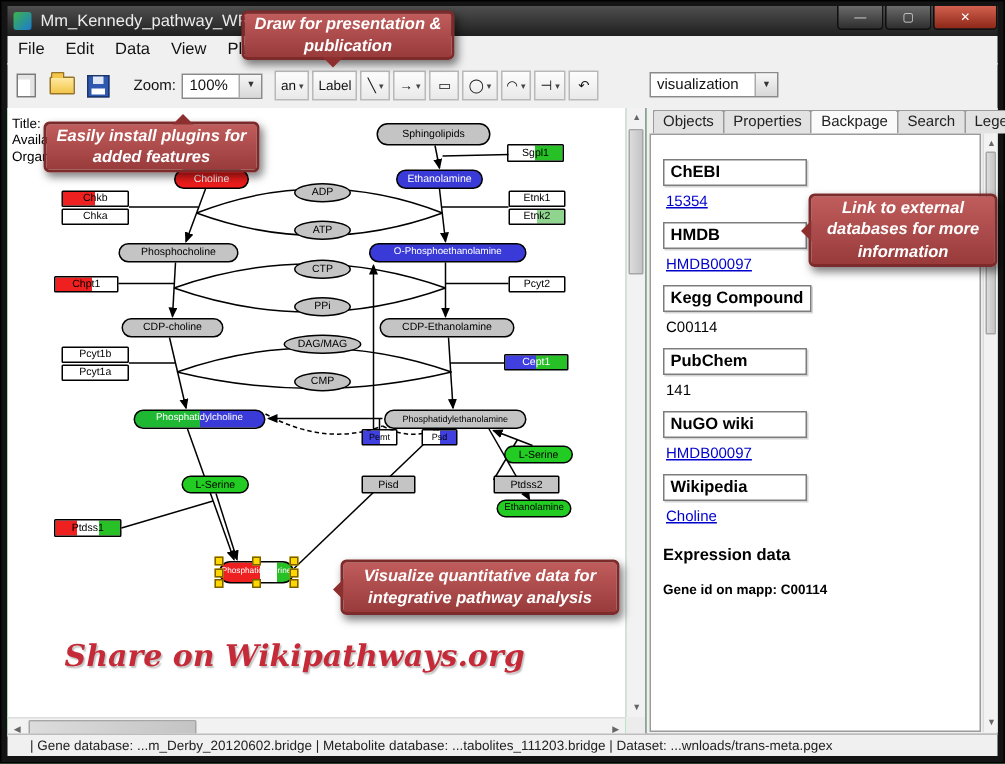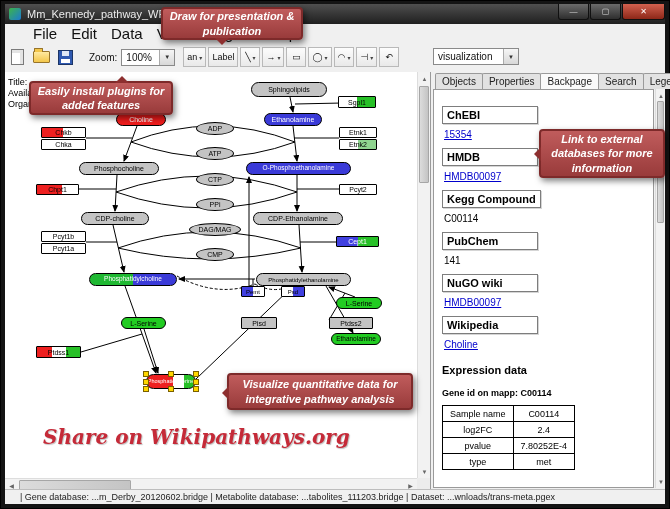--- a/index.html
+++ b/index.html
@@ -9,21 +9,21 @@
   .titlebar{position:absolute;left:4px;top:3px;right:4px;height:20px;display:flex;align-items:center;
     background:linear-gradient(#4f4f4f,#1f1f1f);color:#ececec;font-size:11px;}
   .app-icon{width:12px;height:12px;border-radius:2px;background:linear-gradient(135deg,#3cb44a,#1c7ad1);margin:0 6px 0 4px;flex:0 0 auto;}
   .win-btns{margin-left:auto;display:flex;align-items:flex-start;height:100%;}
   .wbtn{width:29px;height:15px;display:flex;align-items:center;justify-content:center;font-size:8px;color:#ddd;
     background:linear-gradient(#6b6b6b,#2e2e2e);border:1px solid #101010;border-top:none;border-radius:0 0 3px 3px;margin-left:1px;}
   .wbtn.close{width:41px;background:linear-gradient(#d2614f,#8d2718);color:#fff;}
 
   
   .menubar{position:absolute;left:4px;top:23px;right:4px;height:18px;background:#f0f0f0;border-bottom:1px solid #d8d8d8;
-    display:flex;align-items:center;font-size:15px;color:#111;padding-left:21px;}
+    display:flex;align-items:center;font-size:11px;color:#111;}
   .menu-item{padding:2px 7px;}
 
   
   .toolbar{position:absolute;left:4px;top:41px;right:4px;height:30px;background:#f0f0f0;border-bottom:1px solid #c6c6c6;
     display:flex;align-items:center;font-size:10px;color:#111;}
   .tb-btn{width:22px;height:22px;display:flex;align-items:center;justify-content:center;margin:0 1px;}
   .icon-page{width:11px;height:14px;background:#fff;border:1px solid #7a7a7a;box-shadow:inset -3px 3px 0 #e4e4e4;}
   .icon-folder{width:15px;height:10px;background:linear-gradient(#ffe9a0,#f3c64a);border:1px solid #97742a;border-radius:1px;position:relative;}
   .icon-folder::before{content:"";position:absolute;top:-4px;left:0;width:7px;height:3px;background:#f3c64a;border:1px solid #97742a;border-bottom:none;border-radius:1px 1px 0 0;}
   .icon-save{width:13px;height:13px;background:#2f59b0;border:1px solid #1c3566;position:relative;}
@@ -294,40 +294,20 @@
             <div class="sec-value">C00114</div>
             <div class="sec-header">PubChem</div>
             <div class="sec-value">141</div>
             <div class="sec-header">NuGO wiki</div>
             <div class="sec-link">HMDB00097</div>
             <div class="sec-header">Wikipedia</div>
             <div class="sec-link">Choline</div>
           </div>
         <div class="expr-title">Expression data</div>
         <div class="geneid-line">Gene id on mapp: C00114</div>
-        <table class="expr">
-            <tbody>
-              <tr>
-                <td>Sample name</td>
-                <td>C00114</td>
-              </tr>
-              <tr>
-                <td>log2FC</td>
-                <td>2.4</td>
-              </tr>
-              <tr>
-                <td>pvalue</td>
-                <td>7.80252E-4</td>
-              </tr>
-              <tr>
-                <td>type</td>
-                <td>met</td>
-              </tr>
-            </tbody>
-          </table>
       </div>
       <div class="panel-vscroll">
         <div class="sb-arrow" style="top:0;width:10px;">▲</div>
         <div class="thumb" style="top:12px;left:1px;right:1px;height:120px;"></div>
         <div class="sb-arrow" style="bottom:0;width:10px;">▼</div>
       </div>
     </div>
   </div>
 
   <div class="statusbar">

